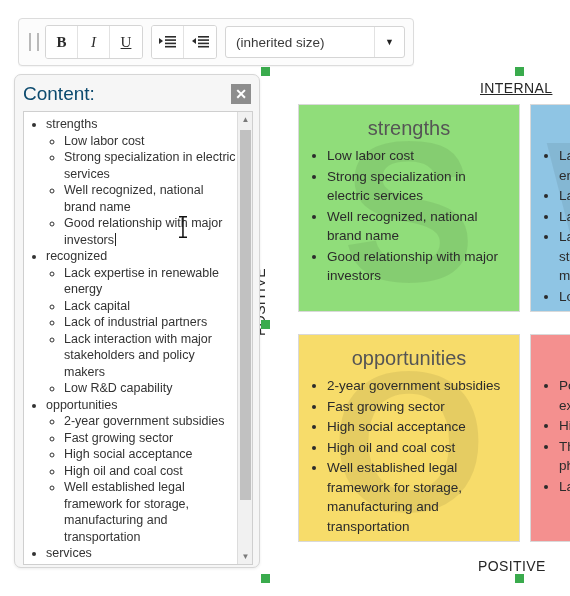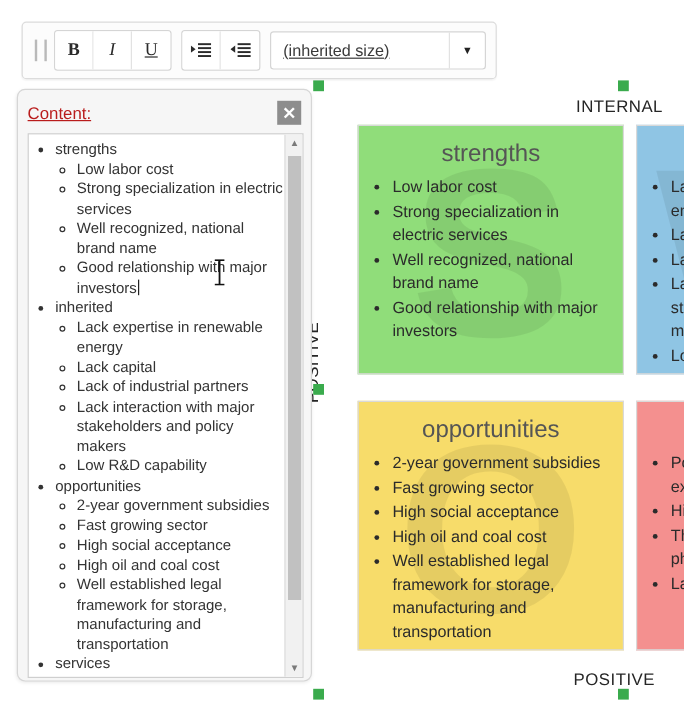--- a/index.html
+++ b/index.html
@@ -23,21 +23,21 @@
     width: 308px; height: 520px;
   }
   .axis-label {
     position: absolute;
     font-size: 14px;
     color: #262626;
     letter-spacing: .4px;
     white-space: nowrap;
     font-family: "Liberation Sans", sans-serif;
   }
-  #lbl-internal { left: 218px; top: 18px; }
+  #lbl-internal { left: 218px; top: 18px; text-decoration: underline; }
   #lbl-external { left: 216px; top: 496px; }
   #lbl-positive {
     left: -36px; top: 232px;
     transform: rotate(-90deg);
     transform-origin: center center;
   }
 
   .quad {
     position: absolute;
     border: 1px solid #d9d9d9;
@@ -142,21 +142,20 @@
     min-width: 0;
   }
   #size-value {
     flex: 1;
     display: flex; align-items: center;
     padding: 0 10px;
     font-size: 13.5px;
     color: #3a3a3a;
     white-space: nowrap;
     overflow: hidden;
-    text-decoration: underline;
   }
   #size-arrow {
     width: 30px;
     border-left: 1px solid #e2e2e2;
     display: flex; align-items: center; justify-content: center;
     font-size: 9px;
     color: #222;
     cursor: pointer;
   }
 
@@ -172,23 +171,22 @@
     box-shadow: 0 1px 3px rgba(0,0,0,0.08);
   }
   #content-head {
     display: flex;
     align-items: center;
     justify-content: space-between;
     height: 22px;
     margin-bottom: 6px;
   }
   #content-title {
-    font-size: 14px;
-    color: #b91c1c;
-    text-decoration: underline;
+    font-size: 19px;
+    color: #0c4a6e;
   }
   #content-close {
     width: 20px; height: 20px;
     background: #8d8d8d;
     color: #ffffff;
     display: flex; align-items: center; justify-content: center;
     font-size: 14px;
     font-weight: bold;
     line-height: 1;
     cursor: pointer;
@@ -375,21 +373,21 @@
             <span>strengths</span>
             <ul>
               <li>Low labor cost</li>
               <li>Strong specialization in electric services</li>
               <li>Well recognized, national brand name</li>
               <li><span>Good relationship with major investors</span><span class="caret"></span></li>
             </ul>
           </li>
 
           <li>
-            <span>inherited</span>
+            <span>recognized</span>
             <ul>
               <li>Lack expertise in renewable energy</li>
               <li>Lack capital</li>
               <li>Lack of industrial partners</li>
               <li>Lack interaction with major stakeholders and policy makers</li>
               <li>Low R&amp;D capability</li>
             </ul>
           </li>
 
           <li>

